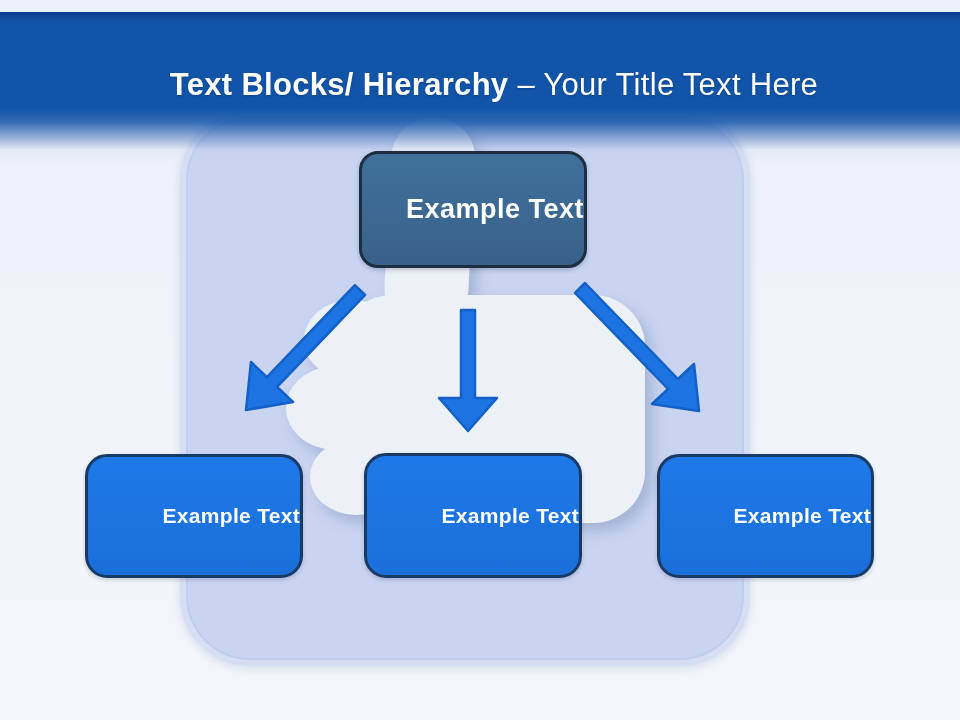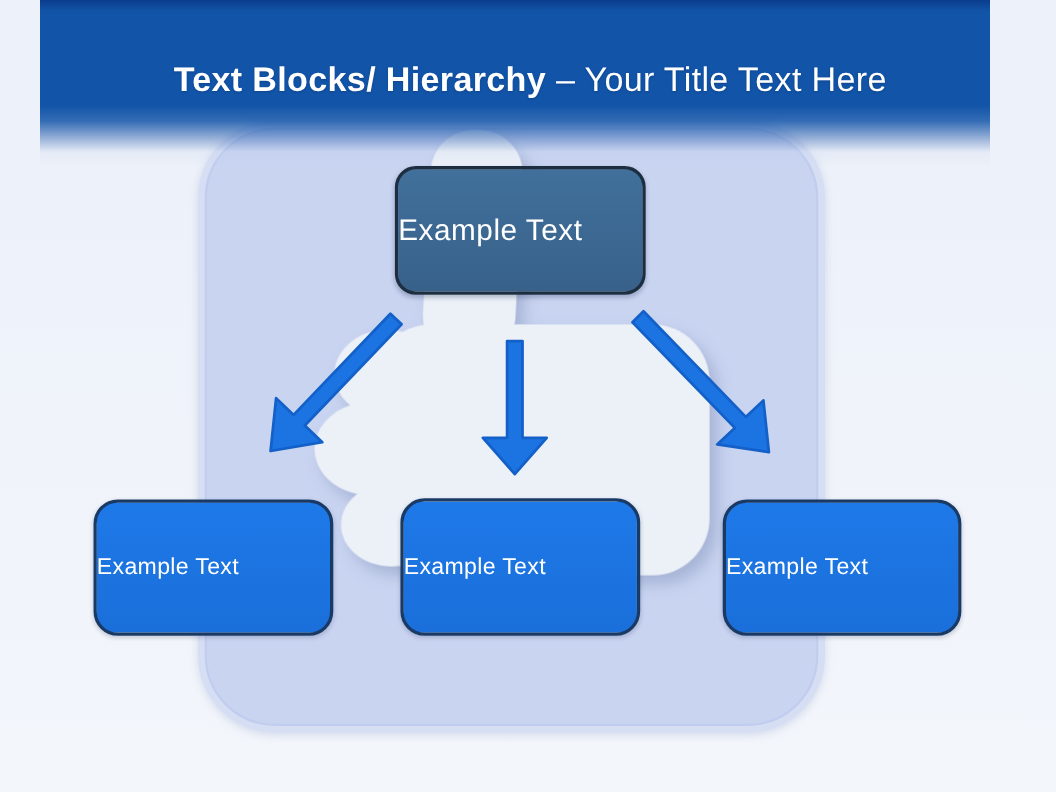--- a/index.html
+++ b/index.html
@@ -21,42 +21,41 @@
     border:6px solid #d6def4;
     border-radius:70px;
     box-shadow:0 2px 8px rgba(150,165,205,.35), inset 0 0 0 2px rgba(190,202,236,.7);
     box-sizing:border-box;
     z-index:1;
   }
   .thumb-layer{position:absolute;inset:0;width:960px;height:720px;z-index:2;pointer-events:none;}
 
   
   .header{
-    position:absolute;left:0;top:0;width:864px;height:152px;z-index:3;
+    position:absolute;left:0;top:12px;width:960px;height:152px;z-index:3;
     background:linear-gradient(180deg,
       #0a3d8d 0px,#0f4a9c 6px,#1254a8 10px,#1254a8 96px,
       rgba(18,84,168,0.85) 110px,rgba(70,115,185,0.5) 126px,
       rgba(190,205,235,0.18) 138px,rgba(240,245,252,0) 151px);
-    margin-left:36px;
   }
   .header-title{
     position:absolute;top:52px;left:0;right:0;
     padding-left:28px;
     text-align:center;color:#ffffff;
     font-size:31px;line-height:42px;letter-spacing:.3px;
     text-shadow:0 1px 2px rgba(10,40,90,.35);
     white-space:nowrap;
   }
   .title-bold{font-weight:700;}
   .title-regular{font-weight:400;margin-left:9px;}
 
   
   .shape-box{
-    position:absolute;display:flex;align-items:center;justify-content:flex-start;
-    color:#ffffff;box-sizing:border-box;z-index:4;text-align:center;
+    position:absolute;display:flex;align-items:center;justify-content:flex-end;
+    color:#ffffff;box-sizing:border-box;z-index:4;text-align:center;font-weight:bold;
   }
   .root-box{
     left:359px;top:151px;width:228px;height:117px;
     background:linear-gradient(180deg,#40709b,#38618a);
     border:3px solid #1d2e41;border-radius:19px;
     font-size:27px;letter-spacing:.5px;
     box-shadow:0 2px 4px rgba(20,40,80,.25);
   }
   .child-box{
     background:linear-gradient(180deg,#1e79e8,#1a6fda);

